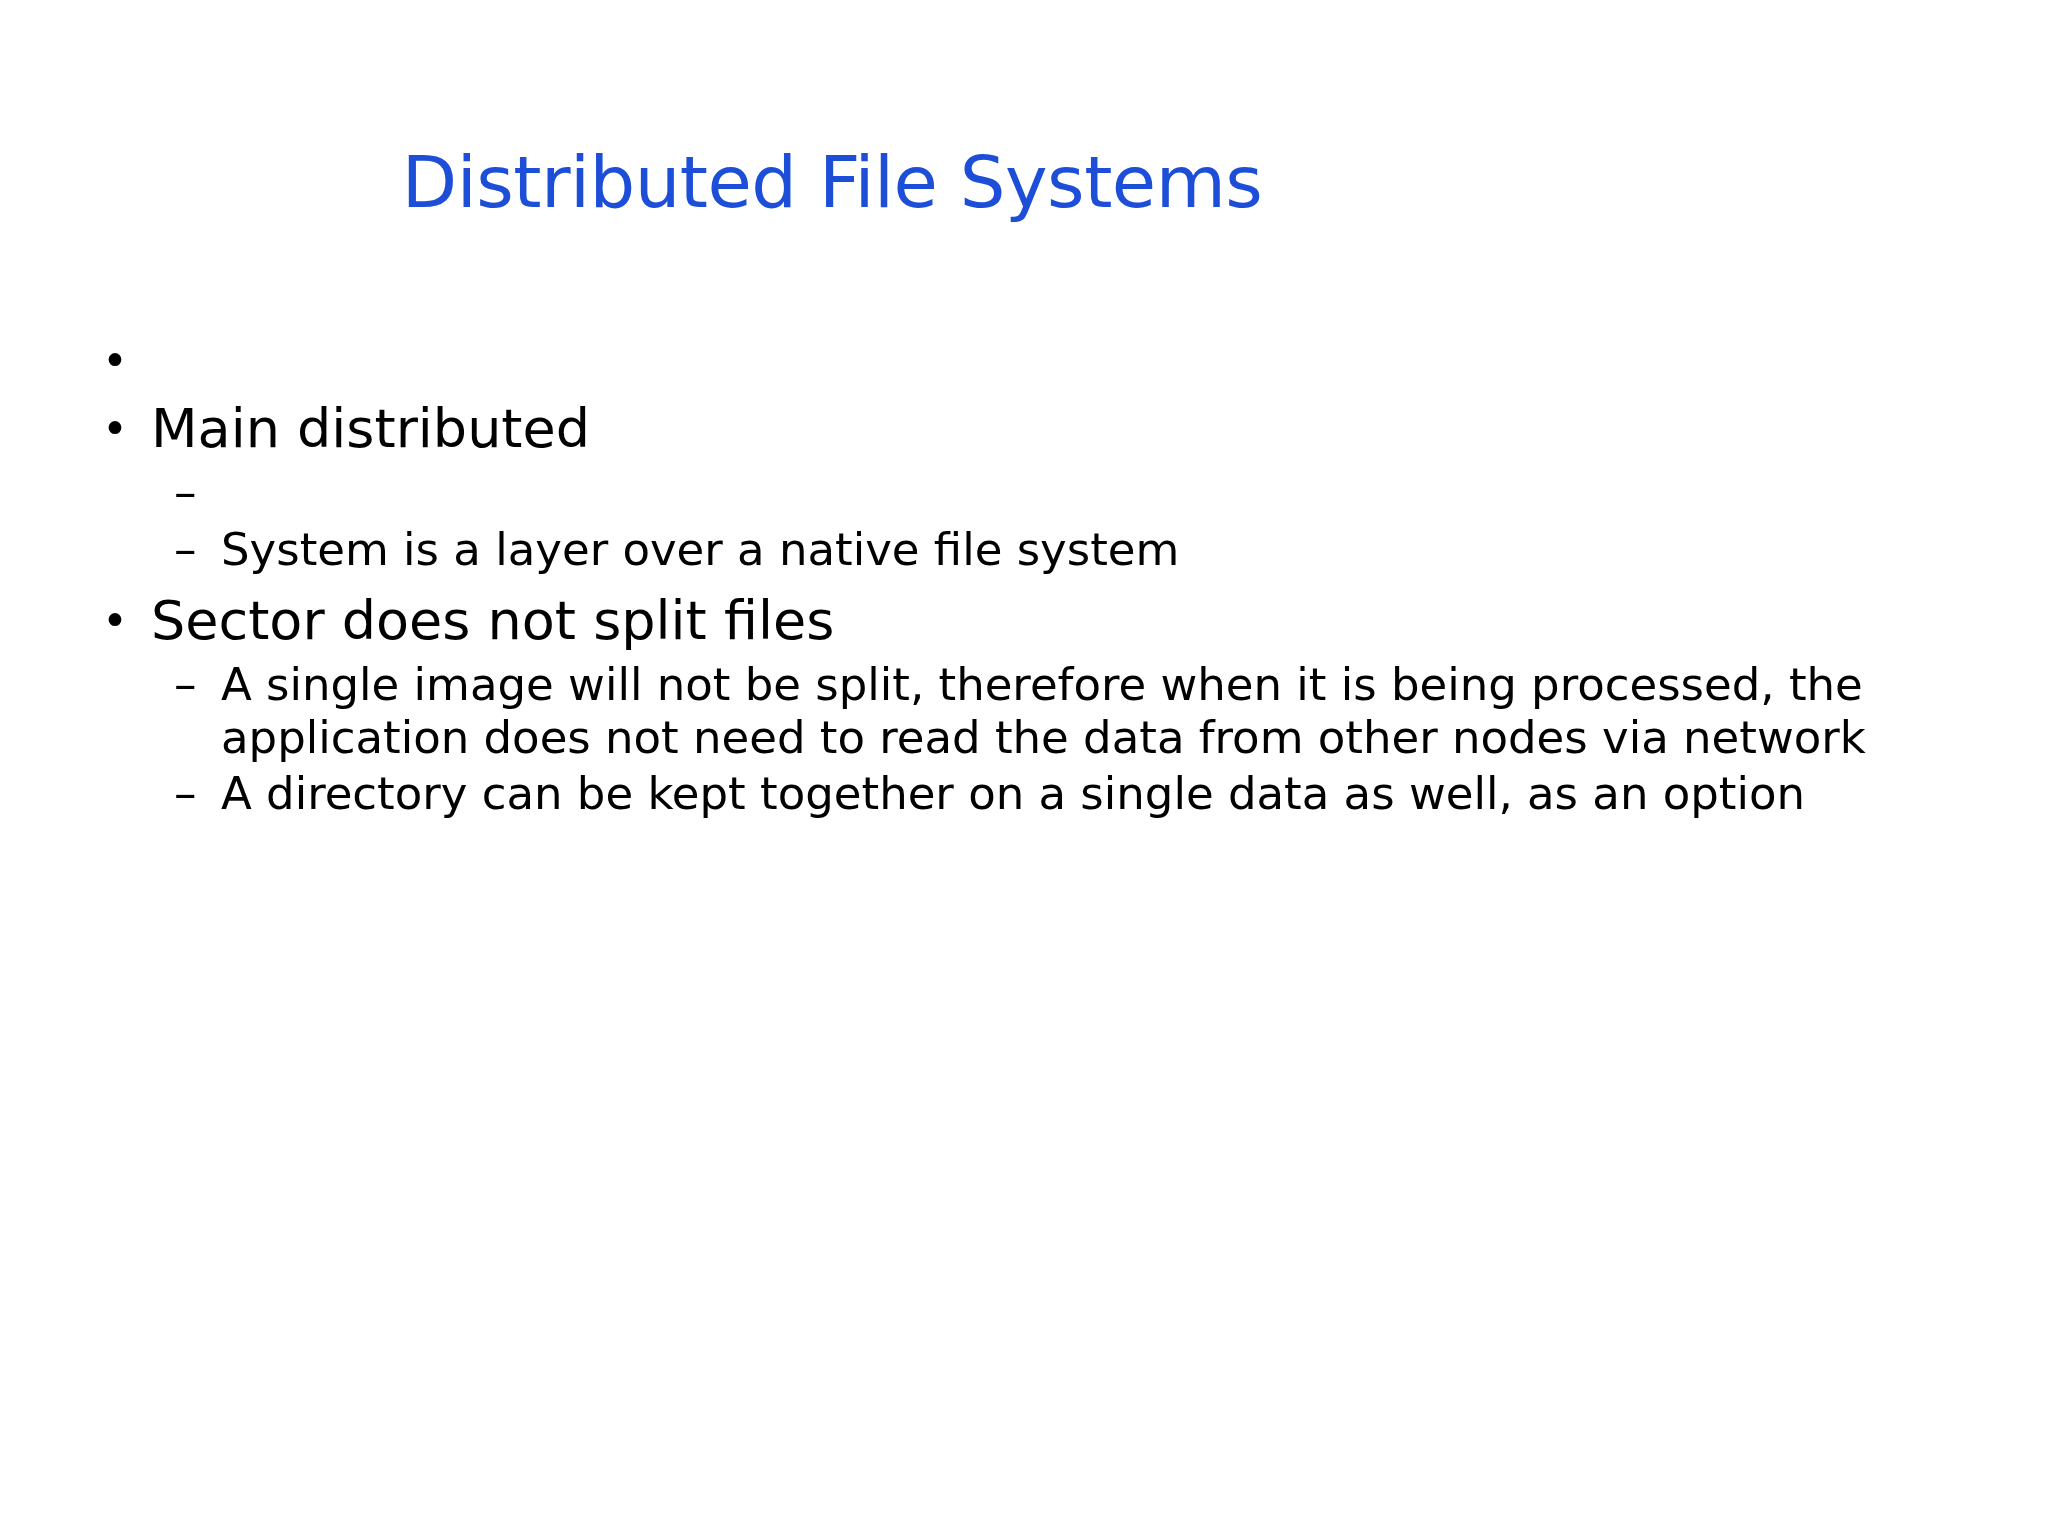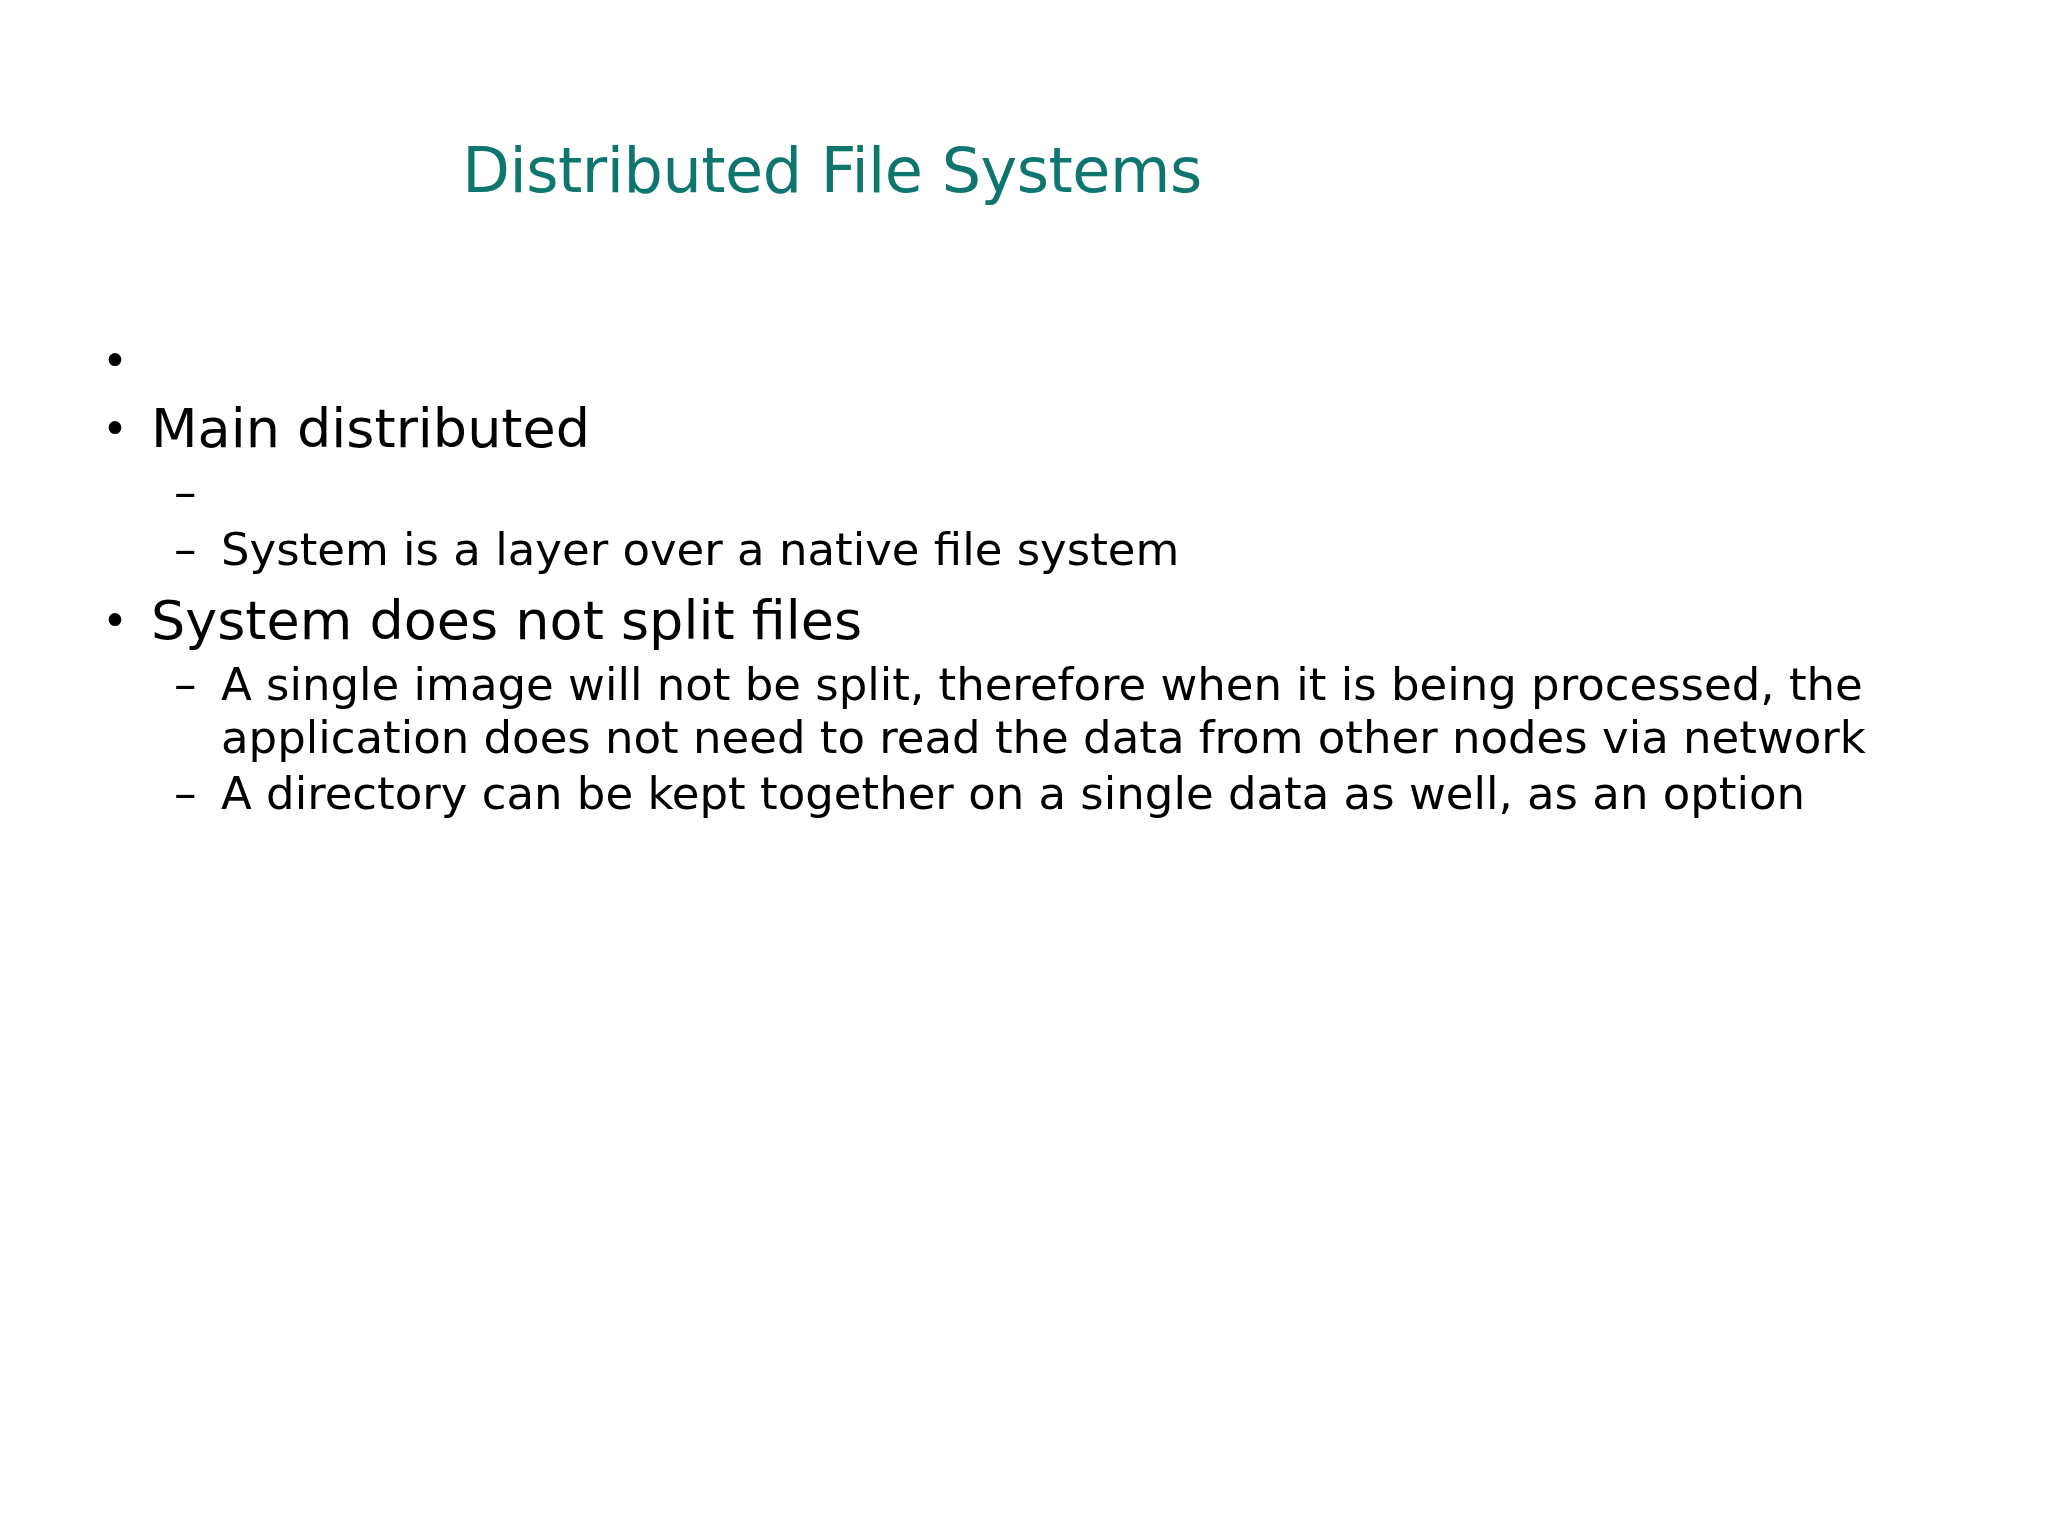--- a/index.html
+++ b/index.html
@@ -20,24 +20,24 @@
     box-sizing: border-box;
   }
 
   
   .slide-title {
     position: absolute;
     left: 0;
     top: 96px;
     width: 1664px;
     text-align: center;
-    font-size: 62px;
+    font-size: 72px;
     line-height: 1.06;
     font-weight: 400;
-    color: #0f766e;
+    color: #1d4ed8;
     letter-spacing: -0.5px;
     white-space: nowrap;
   }
 
   
   .body-area {
     position: absolute;
     left: 96px;
     top: 330px;
     width: 1860px;
@@ -115,21 +115,21 @@
 
     <div class="bullet lvl2">
       <span class="marker">–</span>
       <span class="text">System is a layer over a native file system</span>
     </div>
 
     <div class="spacer-sm"></div>
 
     <div class="bullet lvl1">
       <span class="marker">•</span>
-      <span class="text">System does not split files</span>
+      <span class="text">Sector does not split files</span>
     </div>
 
     <div class="bullet lvl2">
       <span class="marker">–</span>
       <span class="text">A single image will not be split, therefore when it is being processed, the application does not need to read the data from other nodes via network</span>
     </div>
 
     <div class="bullet lvl2">
       <span class="marker">–</span>
       <span class="text">A directory can be kept together on a single data as well, as an option</span>

